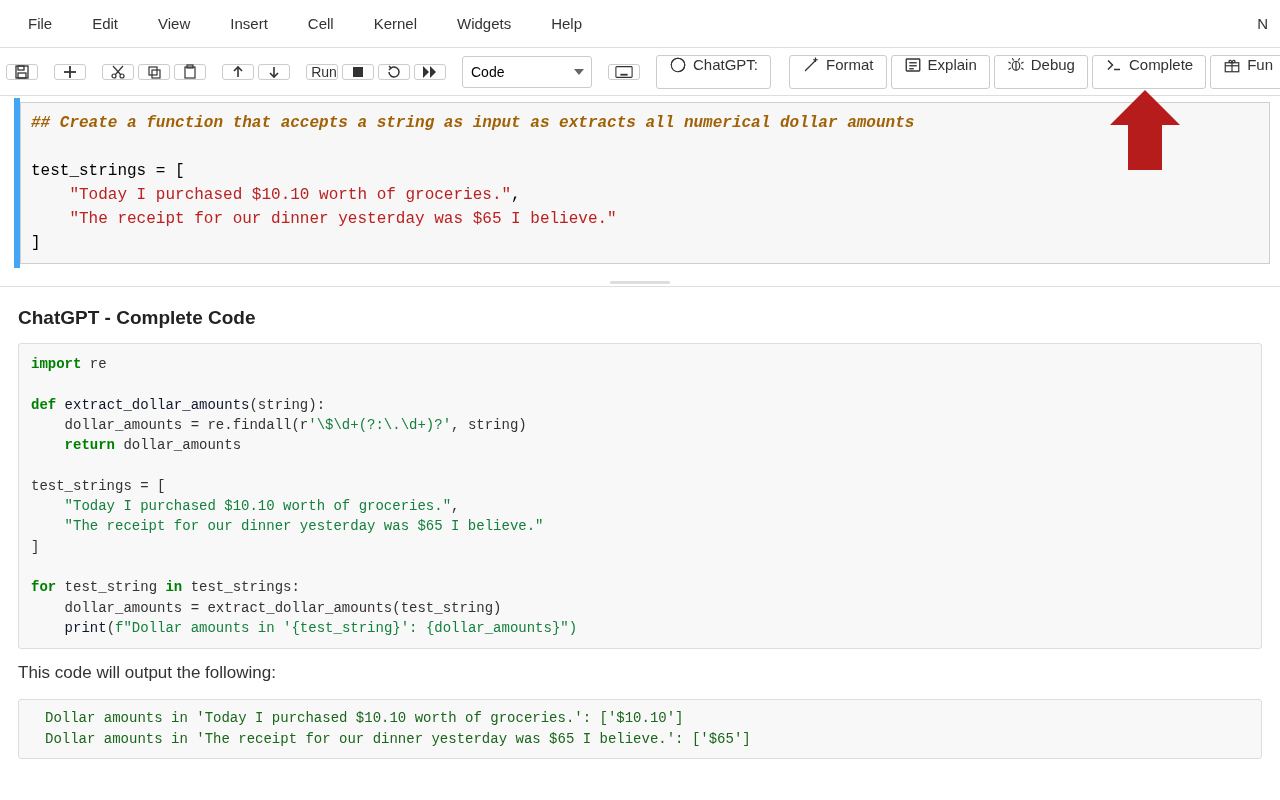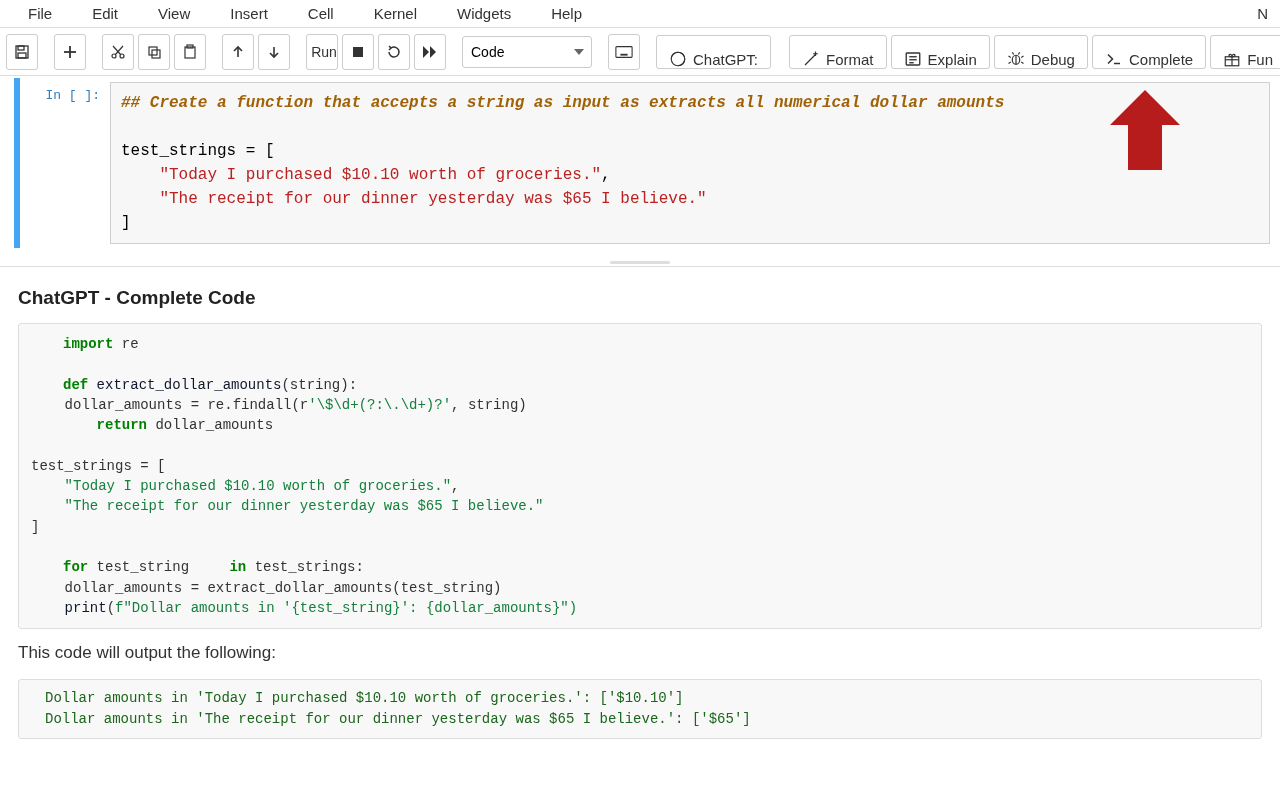--- a/index.html
+++ b/index.html
@@ -1,48 +1,48 @@
 <!DOCTYPE html>
 <html><head>
 <meta charset="utf-8">
 <style>
   * { box-sizing: border-box; margin: 0; padding: 0; }
   body { font-family: -apple-system, BlinkMacSystemFont, "Segoe UI", Helvetica, Arial, sans-serif; font-size: 14px; background: #fff; color: #333; }
   
-  .menubar { display: flex; align-items: center; border-bottom: 1px solid #ddd; height: 28px; padding: 0 8px; }
+  .menubar { display: flex; align-items: center; border-bottom: 1px solid #ddd; height: 48px; padding: 0 8px; }
   .menubar .menu-item { padding: 8px 20px; cursor: pointer; font-size: 15px; color: #333; }
   .menubar .right-letter { margin-left: auto; padding-right: 4px; font-size: 15px; }
   
   .toolbar { display: flex; align-items: center; border-bottom: 1px solid #ddd; height: 48px; padding: 0 6px; gap: 4px; }
-  .toolbar .btn { border: 1px solid #ccc; background: #fff; border-radius: 3px; height: 36px; min-width: 32px; display: inline-flex; align-items: center; justify-content: center; cursor: pointer; font-size: 14px; color: #333; padding: 0 6px; }
+  .toolbar .btn { border: 1px solid #ccc; background: #fff; border-radius: 3px; height: 16px; min-width: 32px; display: inline-flex; align-items: center; justify-content: center; cursor: pointer; font-size: 14px; color: #333; padding: 0 6px; }
   .toolbar .btn.run { padding: 0 12px; gap: 4px; }
   .toolbar .sep { width: 1px; height: 28px; background: #ddd; margin: 0 4px; }
   .toolbar select { height: 32px; border: 1px solid #ccc; border-radius: 3px; padding: 0 24px 0 8px; font-size: 14px; background: #fff; min-width: 130px; appearance: none; -webkit-appearance: none; }
   .select-wrap { position: relative; display: inline-flex; align-items: center; justify-content: center; }
   .select-wrap::after { content: ""; position: absolute; right: 8px; top: 50%; width: 0; height: 0; border-left: 5px solid transparent; border-right: 5px solid transparent; border-top: 6px solid #666; transform: translateY(-50%); pointer-events: none; }
-  .toolbar .labeled-btn { border: 1px solid #ccc; background: #fff; border-radius: 3px; height: 34px; display: inline-flex; align-items: flex-end; gap: 6px; padding: 0 12px; cursor: pointer; font-size: 15px; color: #333; }
+  .toolbar .labeled-btn { border: 1px solid #ccc; background: #fff; border-radius: 3px; height: 34px; display: inline-flex; align-items: flex-start; gap: 6px; padding: 0 12px; cursor: pointer; font-size: 15px; color: #333; }
   .toolbar .labeled-btn svg { width: 18px; height: 18px; }
   .toolbar .spacer { flex: 0 0 auto; width: 10px; }
   
   .cell-area { padding: 2px 0 0 0; border-bottom: 1px solid #ddd; margin-bottom: 20px; }
   .code-cell { display: flex; border-left: 6px solid #42A5F5; margin: 0 0 10px 14px; padding: 4px 0 4px 0; }
   .prompt { width: 90px; text-align: right; padding: 6px 10px 0 0; font-family: "SFMono-Regular", Consolas, "Liberation Mono", Menlo, monospace; font-size: 13px; color: #307FC1; }
   .code-input { flex: 1; border: 1px solid #cfcfcf; background: #f7f7f7; padding: 8px 10px; font-family: "SFMono-Regular", Consolas, "Liberation Mono", Menlo, monospace; font-size: 16px; line-height: 1.5; white-space: pre; overflow-x: auto; margin-right: 10px; }
   
   .code-input .cm-comment { color: #a16207; font-style: italic; font-weight: bold; }
   .code-input .cm-var { color: #000; }
   .code-input .cm-string { color: #BA2121; }
   .code-input .cm-punct { color: #000; }
   
   .output-section { padding: 0 18px 30px 18px; }
   .output-section h3 { font-size: 19px; font-weight: 700; margin: 18px 0 14px 0; color: #222; }
   .output-section p { font-size: 17px; color: #333; margin: 14px 0 16px 0; }
   
   .code-block { border: 1px solid #ddd; background: #f8f8f8; border-radius: 3px; padding: 10px 12px; font-family: "SFMono-Regular", Consolas, "Liberation Mono", Menlo, monospace; font-size: 14px; line-height: 1.45; white-space: pre; overflow-x: auto; margin-bottom: 8px; }
-  .code-block .kw { color: #008000; font-weight: bold; margin-left: 32px; }
+  .code-block .kw { color: #008000; font-weight: bold; }
   .code-block .fn { color: #0f172a; }
   .code-block .str { color: #15803d; }
   
   .output-block { border: 1px solid #ddd; background: #f8f8f8; border-radius: 3px; padding: 8px 26px; font-family: "SFMono-Regular", Consolas, "Liberation Mono", Menlo, monospace; font-size: 14px; line-height: 1.5; white-space: pre; overflow-x: auto; color: #1a661a; }
   
   .red-arrow { position: absolute; top: 90px; right: 80px; pointer-events: none; }
   
   .handle-bar { height: 8px; display:flex; justify-content:center; align-items:center;}
   .handle-bar::before { content:""; width:60px; height:3px; background:#ddd; border-radius:2px;}
 </style>
@@ -204,21 +204,20 @@
         <line x1="3" y1="13" x2="21" y2="13"></line>
         <line x1="12" y1="9" x2="12" y2="21"></line>
         <path d="M12 9 C12 5 8 5 8 7 C8 9 12 9 12 9 M12 9 C12 5 16 5 16 7 C16 9 12 9 12 9"></path>
       </svg>
     <span>Fun</span>
   </button>
 </div>
 
 <div class="cell-area">
   <div class="code-cell">
-    <div class="prompt">In [ ]:</div>
     <div class="code-input"><span class="cm-comment">## Create a function that accepts a string as input as extracts all numerical dollar amounts</span>
 
 <span class="cm-var">test_strings</span><span class="cm-punct"> = [</span>
     <span class="cm-string">"Today I purchased $10.10 worth of groceries."</span><span class="cm-punct">,</span>
     <span class="cm-string">"The receipt for our dinner yesterday was $65 I believe."</span>
 <span class="cm-punct">]</span></div>
   </div>
   <div class="handle-bar"></div>
 </div>
 

